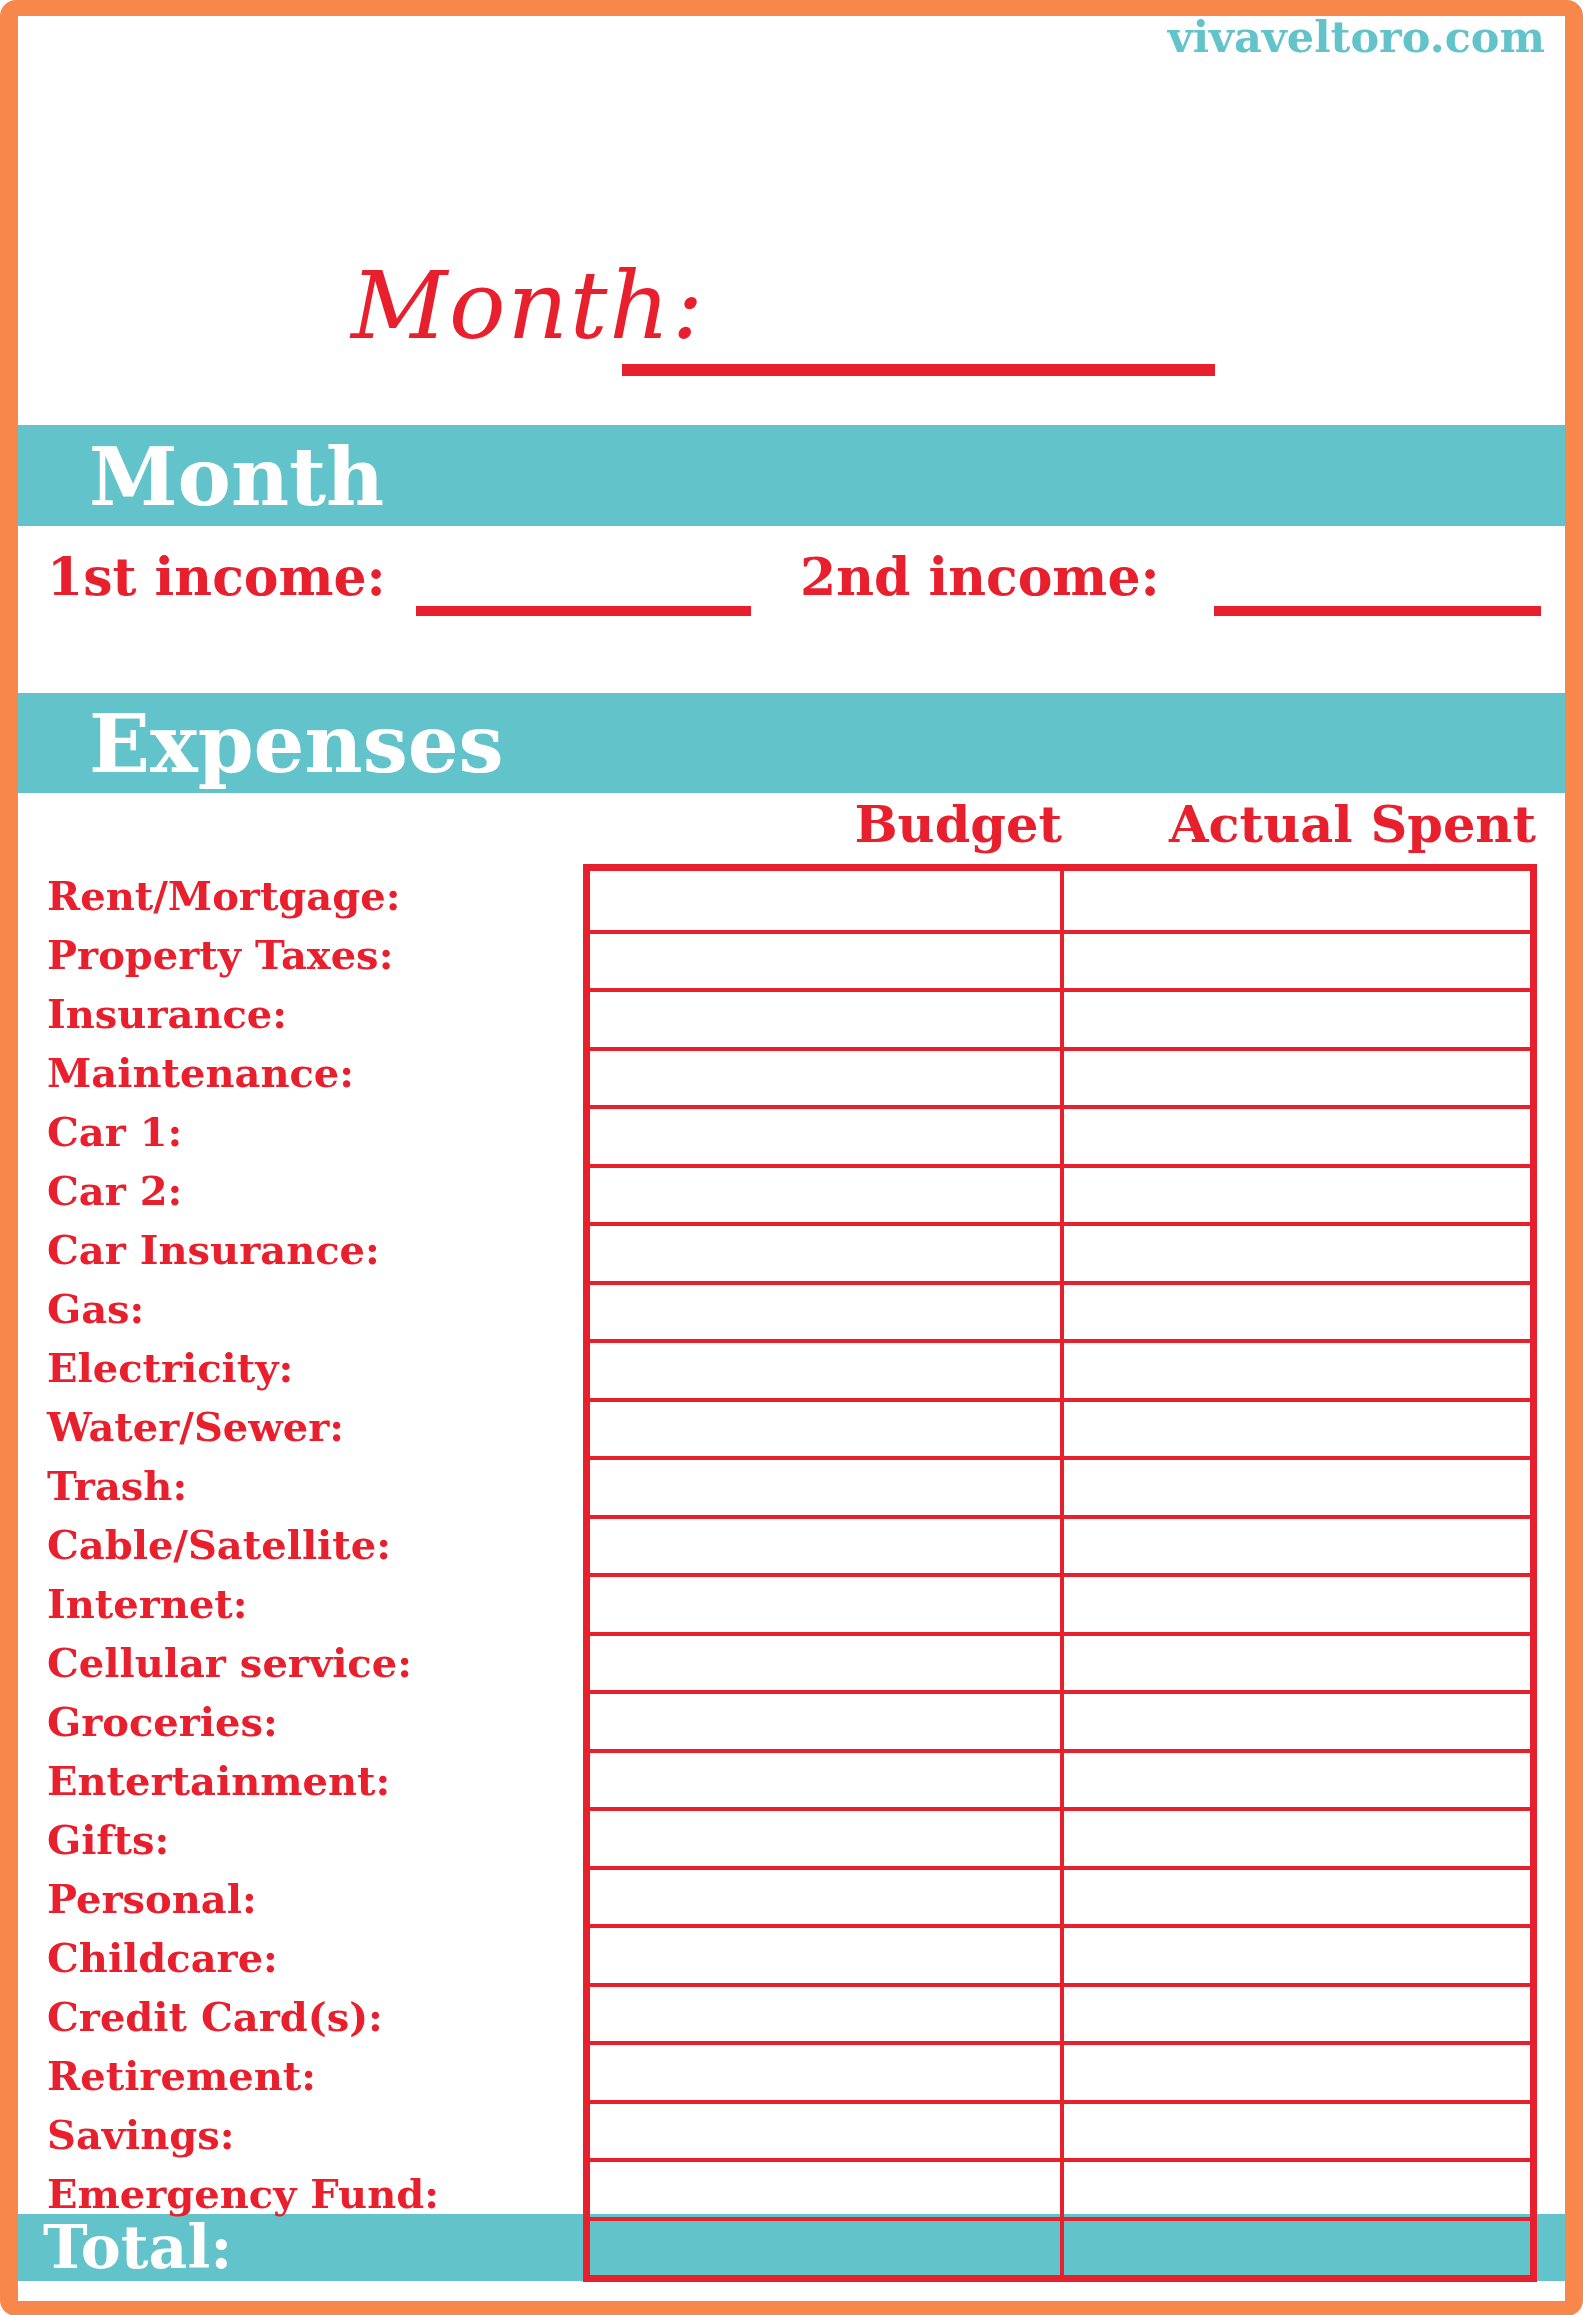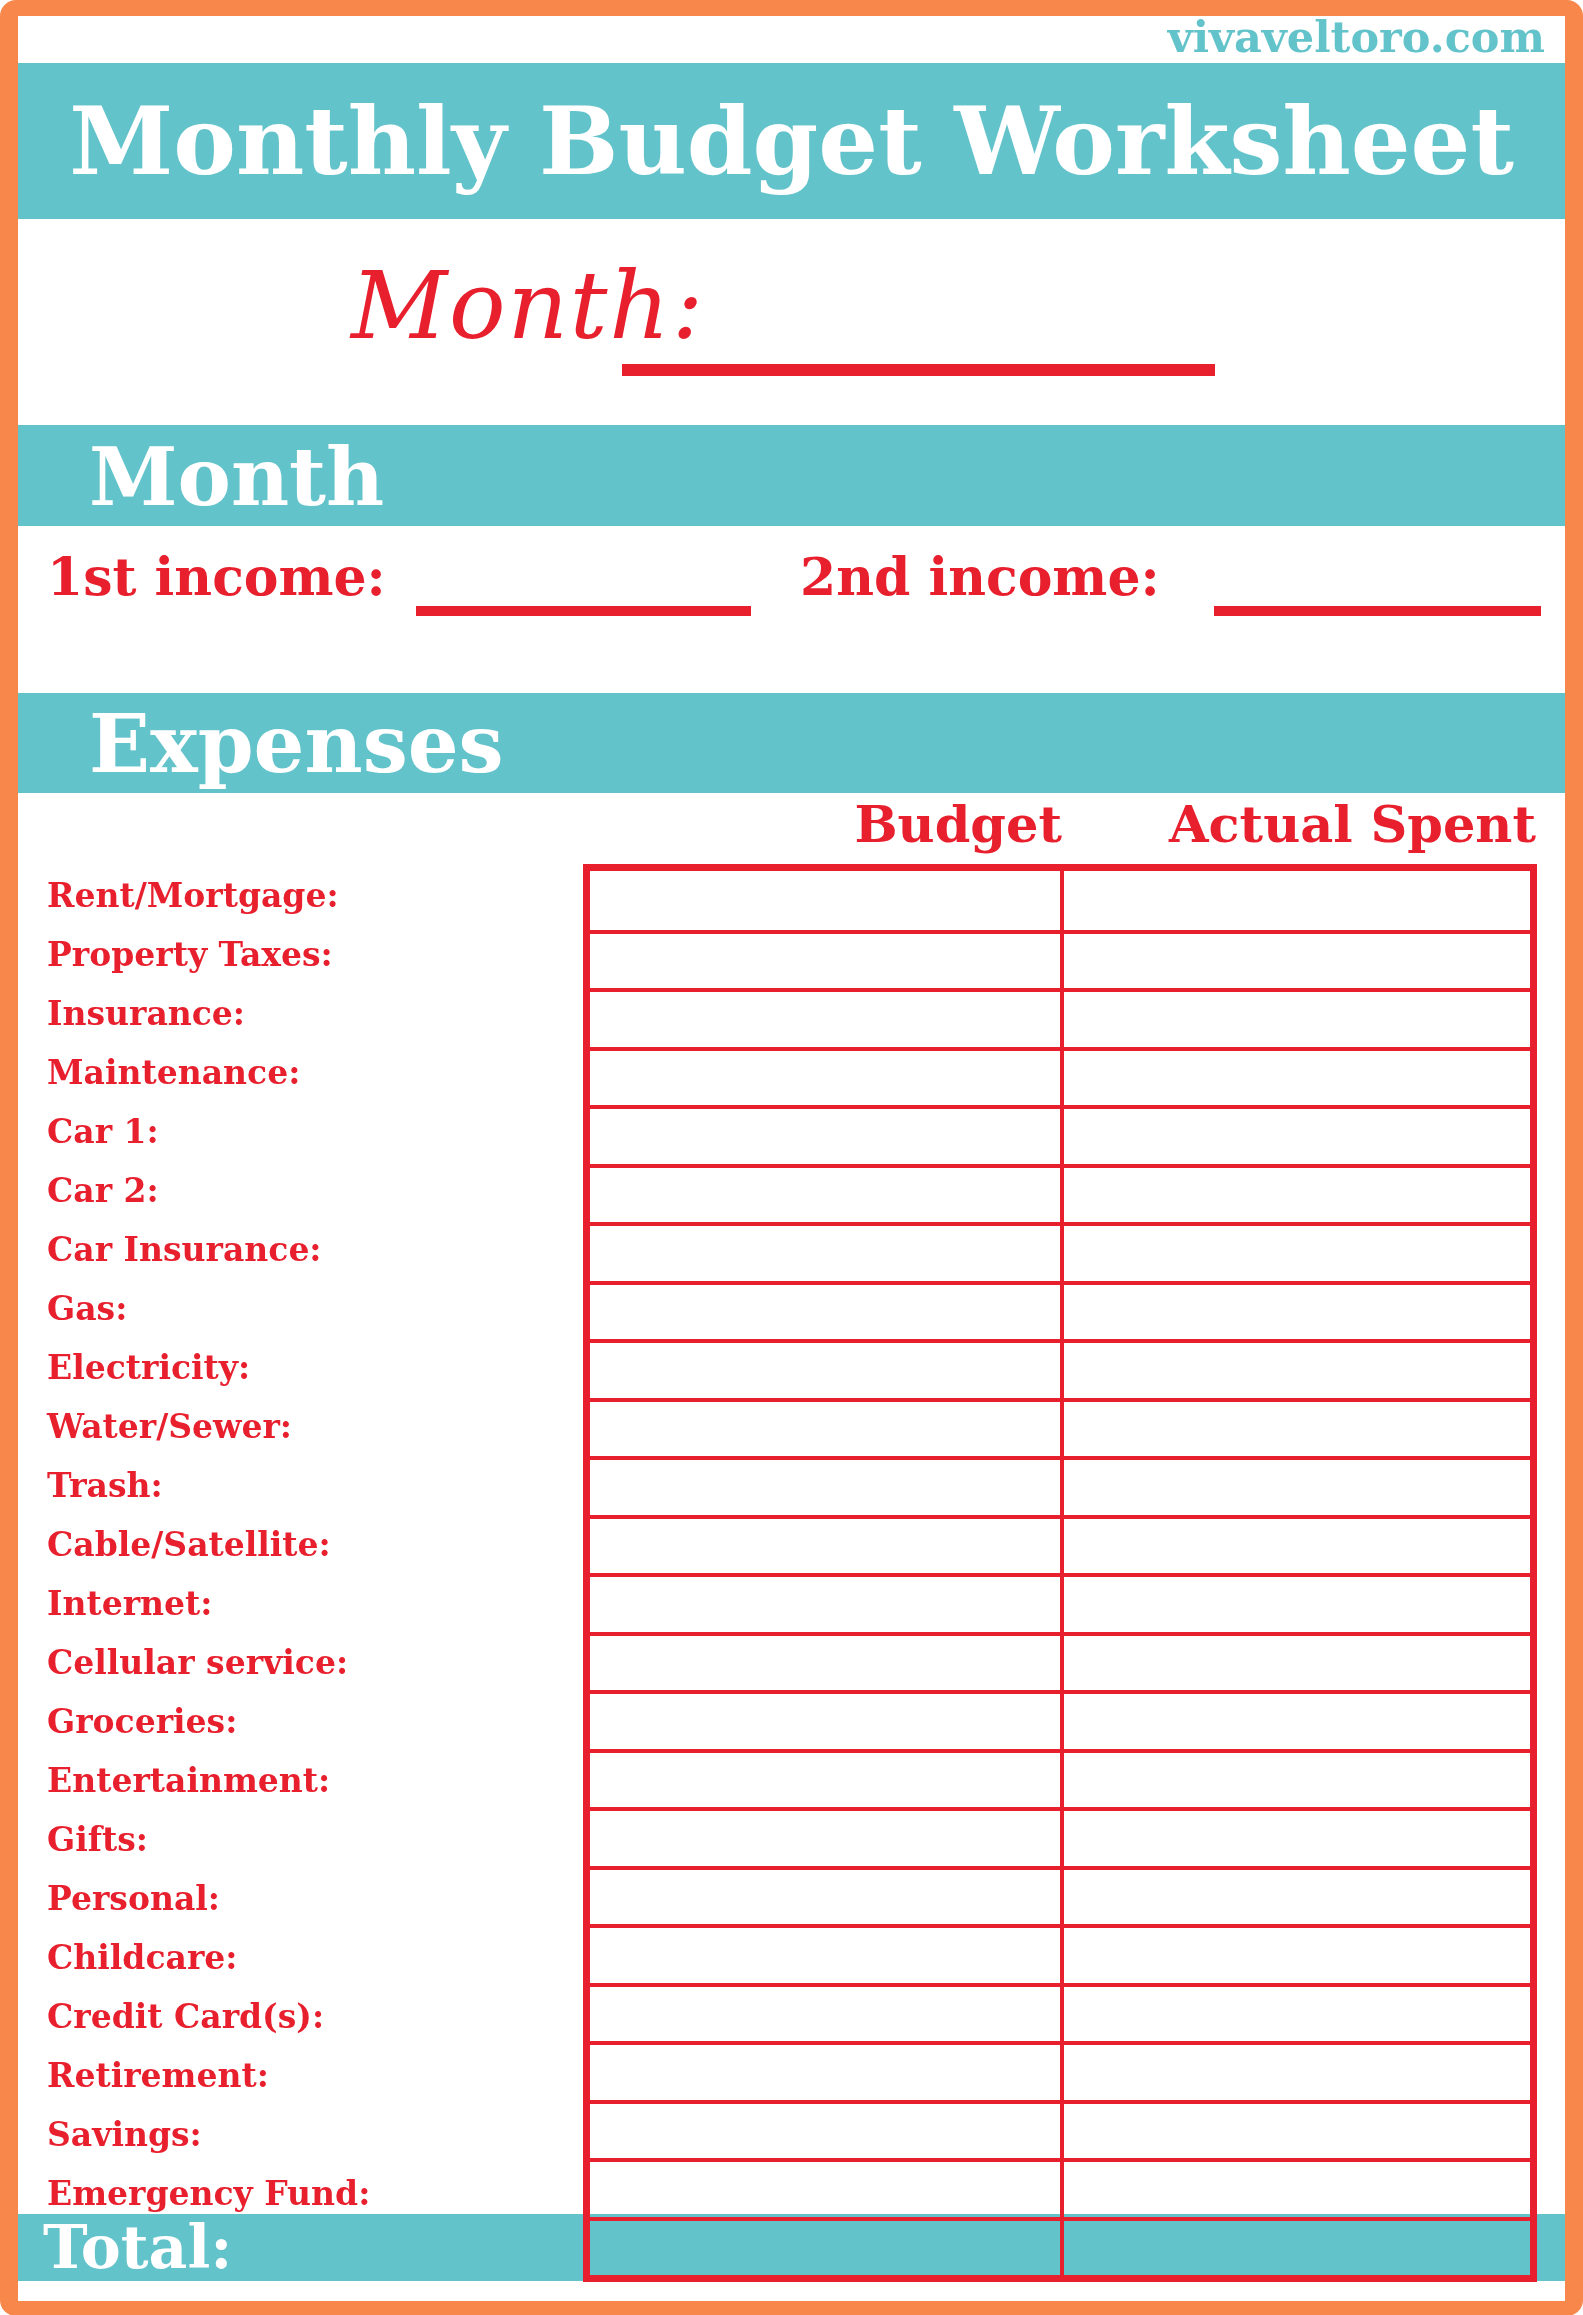--- a/index.html
+++ b/index.html
@@ -131,21 +131,21 @@
   .expense-labels {
     position: absolute;
     left: 47px;
     top: 866px;
     width: 529px;
     z-index: 3;
   }
   .expense-label {
     height: 59px;
     line-height: 59px;
-    font-size: 33px;
+    font-size: 40px;
     font-weight: 700;
     color: var(--red, #e8202e);
     white-space: nowrap;
   }
 
   
   .total-band {
     position: absolute;
     left: 18px;
     right: 18px;
@@ -190,23 +190,20 @@
 </style>
 </head>
 <body>
 
 <div class="page">
 
   <div class="frame"></div>
 
   <div class="site-url">vivaveltoro.com</div>
 
-  <div class="banner banner-title">
-    <span>Monthly Budget Worksheet</span>
-  </div>
 
   <div class="month-label">Month:</div>
   <div class="month-underline"></div>
 
   <div class="banner banner-income">
     <span>Month</span>
   </div>
 
   <div class="income-label income-label-1">1st income:</div>
   <div class="income-underline income-underline-1"></div>

